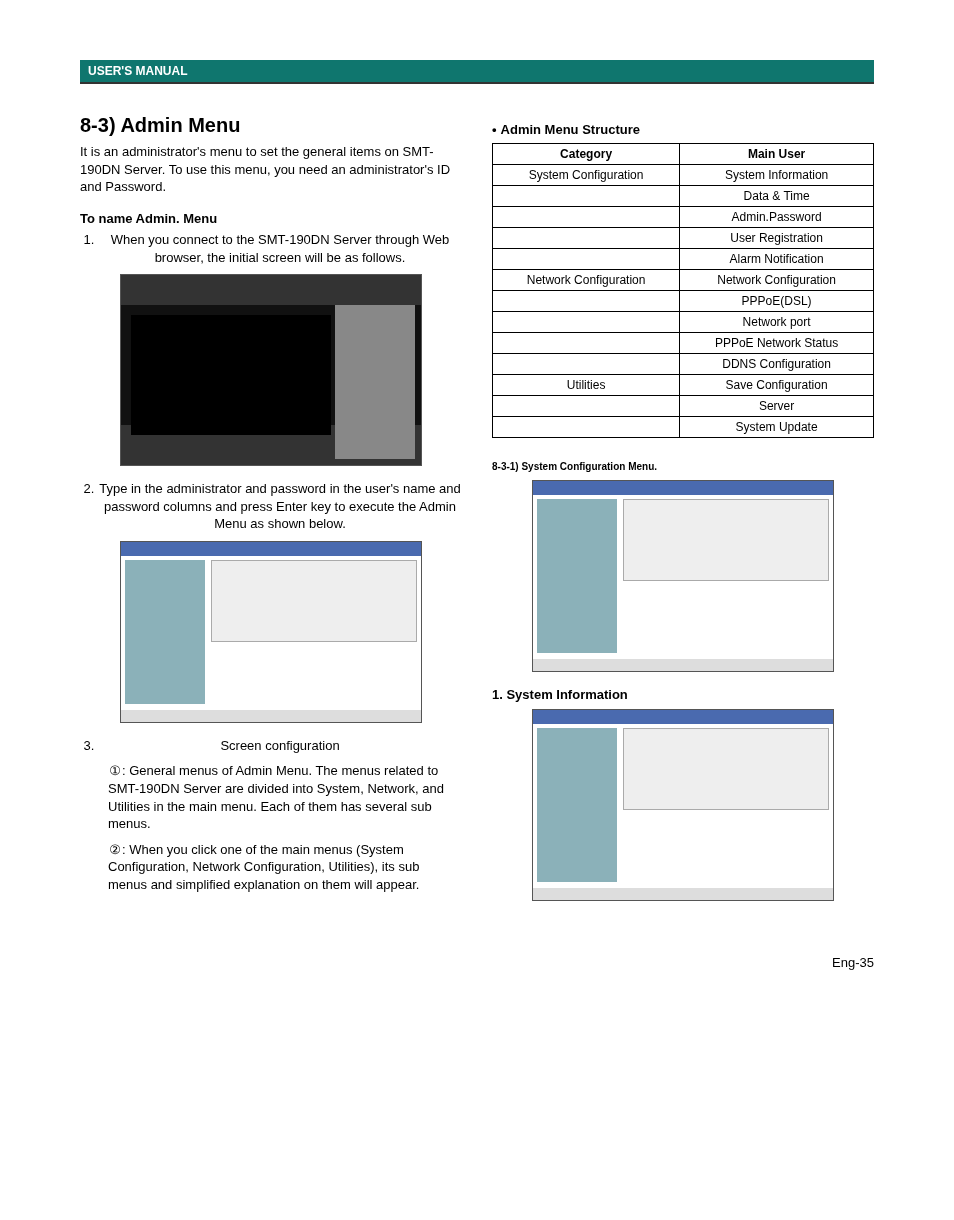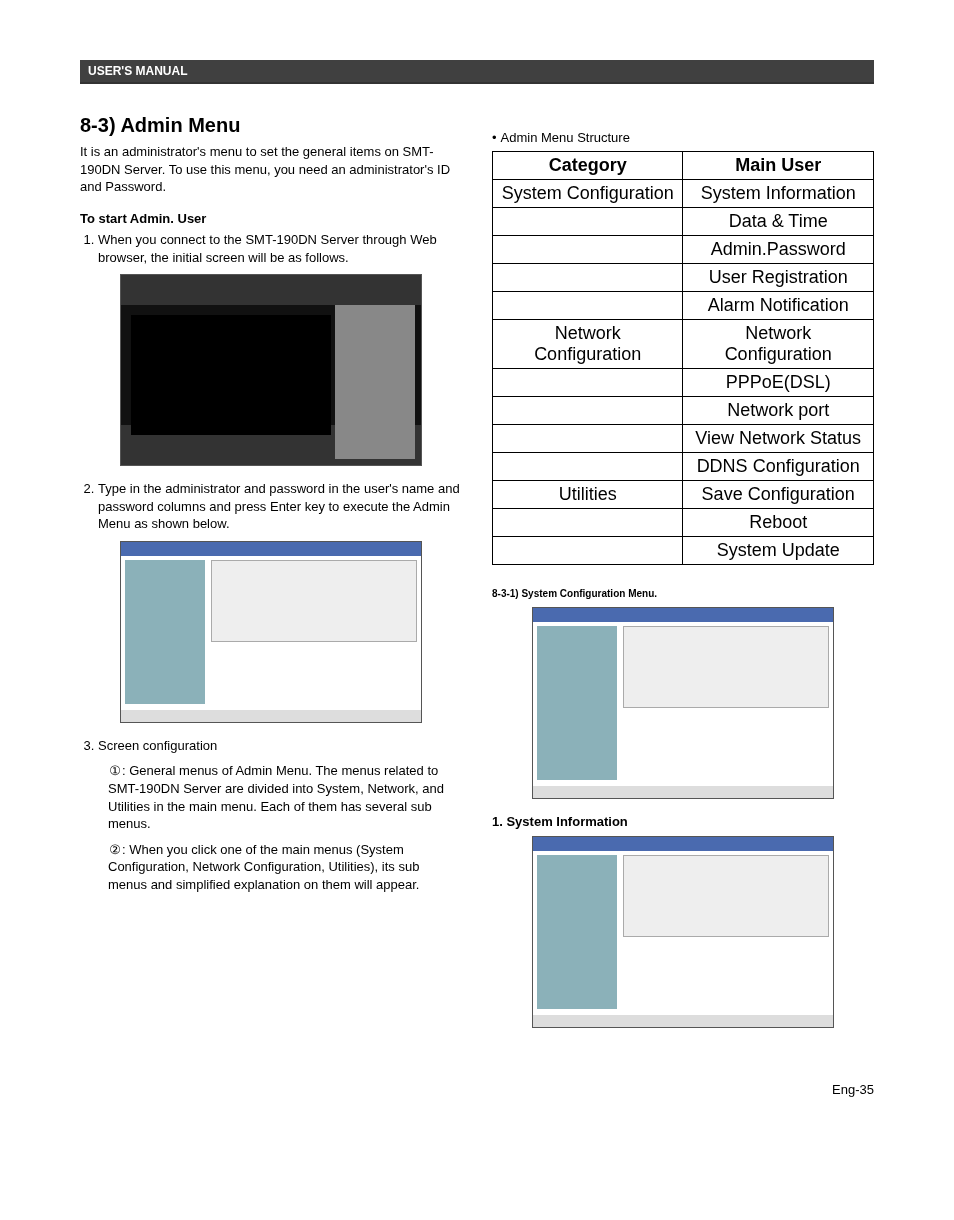--- a/index.html
+++ b/index.html
@@ -6,21 +6,21 @@
     font-family: Arial, Helvetica, sans-serif;
     font-size: 13px;
     color: #000;
     background: #fff;
     margin: 0;
     padding: 60px 80px 40px 80px;
     width: 954px;
     box-sizing: border-box;
   }
   .header-bar {
-    background: #404040;
+    background: #0f766e;
     color: #fff;
     font-weight: bold;
     padding: 4px 8px;
     font-size: 12px;
     display: inline-block;
     width: 100%;
     box-sizing: border-box;
   }
   .header-rule {
     border-top: 2px solid #333;
@@ -43,20 +43,21 @@
     margin: 0 0 8px 0;
     line-height: 1.35;
   }
   .subhead {
     font-weight: bold;
     margin: 14px 0 4px 0;
   }
   ol {
     padding-left: 18px;
     margin: 4px 0 8px 0;
+    text-align: center;
   }
   ol li {
     margin-bottom: 6px;
     line-height: 1.35;
   }
   .screenshot {
     width: 300px;
     height: 190px;
     border: 1px solid #555;
     margin: 6px auto 14px auto;
@@ -117,31 +118,31 @@
     margin-left: 28px;
   }
   .circled {
     display: inline-block;
     width: 14px;
     text-align: center;
   }
   .bullet-row {
     display: flex;
     align-items: center;
-    font-weight: normal;
-    margin: 16px 0 6px 0;
+    font-weight: bold;
+    margin: 8px 0 6px 0;
   }
   .bullet-row::before {
     content: "• ";
     margin-right: 4px;
   }
   table.menu {
     border-collapse: collapse;
     width: 100%;
-    font-size: 18px;
+    font-size: 12px;
   }
   table.menu th, table.menu td {
     border: 1px solid #000;
     padding: 3px 6px;
     text-align: center;
   }
   .sec-head {
     font-weight: bold;
     margin: 22px 0 4px 0;
     font-size: 10px;
@@ -159,21 +160,21 @@
 
 <div class="header-bar">USER'S MANUAL</div>
 <div class="header-rule"></div>
 
 <div class="columns">
 
   <div class="col">
     <h2>8-3) Admin Menu</h2>
     <p>It is an administrator's menu to set the general items on SMT-190DN Server. To use this menu, you need an administrator's ID and Password.</p>
 
-    <p class="subhead">To start Admin. User</p>
+    <p class="subhead">To name Admin. Menu</p>
 
     <ol>
       <li>When you connect to the SMT-190DN Server through Web browser, the initial screen will be as follows.</li>
     </ol>
     <div class="screenshot">
       <div class="thumb-dark"></div>
       <div class="thumb-right"></div>
     </div>
 
     <ol start="2">
@@ -237,33 +238,33 @@
         <tr>
             <td></td>
             <td>PPPoE(DSL)</td>
           </tr>
         <tr>
             <td></td>
             <td>Network port</td>
           </tr>
         <tr>
             <td></td>
-            <td>View Network Status</td>
+            <td>PPPoE Network Status</td>
           </tr>
         <tr>
             <td></td>
             <td>DDNS Configuration</td>
           </tr>
         <tr>
             <td>Utilities</td>
             <td>Save Configuration</td>
           </tr>
         <tr>
             <td></td>
-            <td>Reboot</td>
+            <td>Server</td>
           </tr>
         <tr>
             <td></td>
             <td>System Update</td>
           </tr>
       </tbody>
     </table>
 
     <p class="sec-head">8-3-1) System Configuration Menu.</p>
     <div class="screenshot3">

